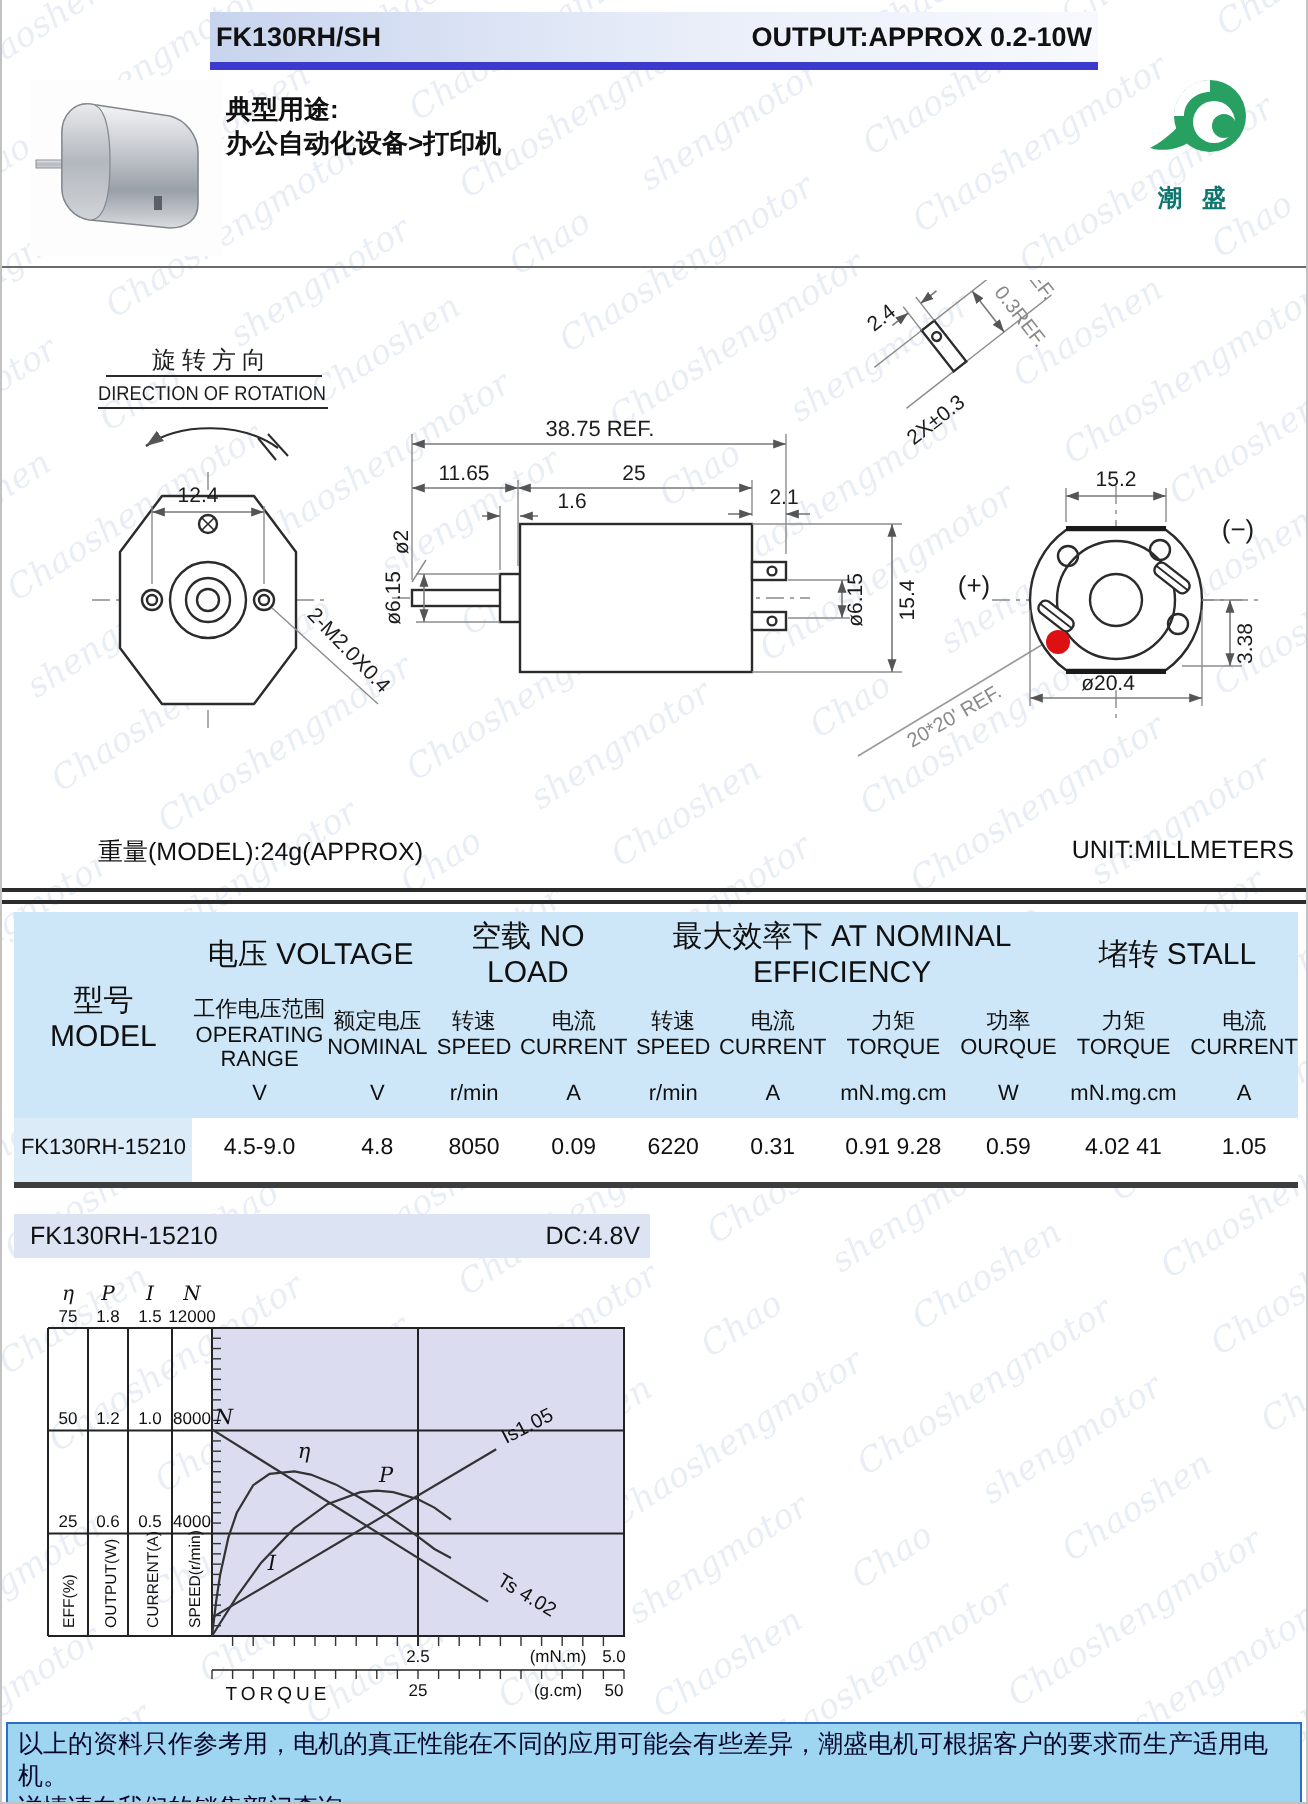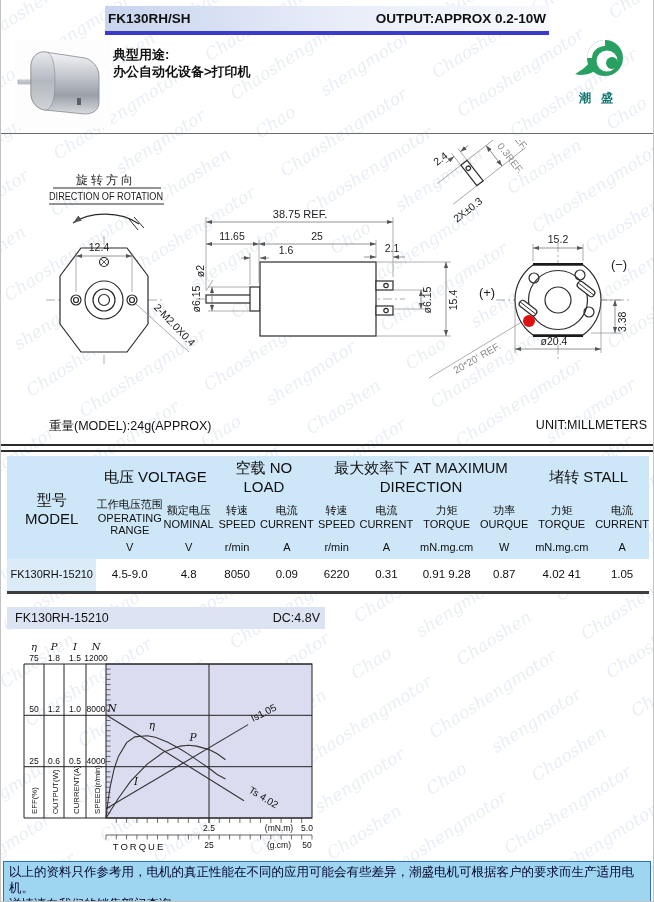--- a/index.html
+++ b/index.html
@@ -314,21 +314,21 @@
           <col style="width:7%">
       </colgroup>
       <thead>
         <tr class="grp">
           <th rowspan="3">
             <div>型号</div>
             <div>MODEL</div>
           </th>
           <th colspan="2">电压 VOLTAGE</th>
           <th colspan="2">空载 NO LOAD</th>
-          <th colspan="4">最大效率下 AT MAXIMUM DIRECTION</th>
+          <th colspan="4">最大效率下 AT NOMINAL EFFICIENCY</th>
           <th colspan="2">堵转 STALL</th>
         </tr>
         <tr class="cols">
           <th>
               <div>工作电压范围</div>
               <div>OPERATING RANGE</div>
             </th>
           <th>
               <div>额定电压</div>
               <div>NOMINAL</div>
@@ -382,21 +382,21 @@
       <tbody>
         <tr>
           <td class="model-cell">FK130RH-15210</td>
           <td>4.5-9.0</td>
           <td>4.8</td>
           <td>8050</td>
           <td>0.09</td>
           <td>6220</td>
           <td>0.31</td>
           <td>0.91 9.28</td>
-          <td>0.87</td>
+          <td>0.59</td>
           <td>4.02  41</td>
           <td>1.05</td>
         </tr>
       </tbody>
     </table>
   </div>
 
   <div class="layer chart-bar">
     <span>FK130RH-15210</span>
     <span>DC:4.8V</span>

